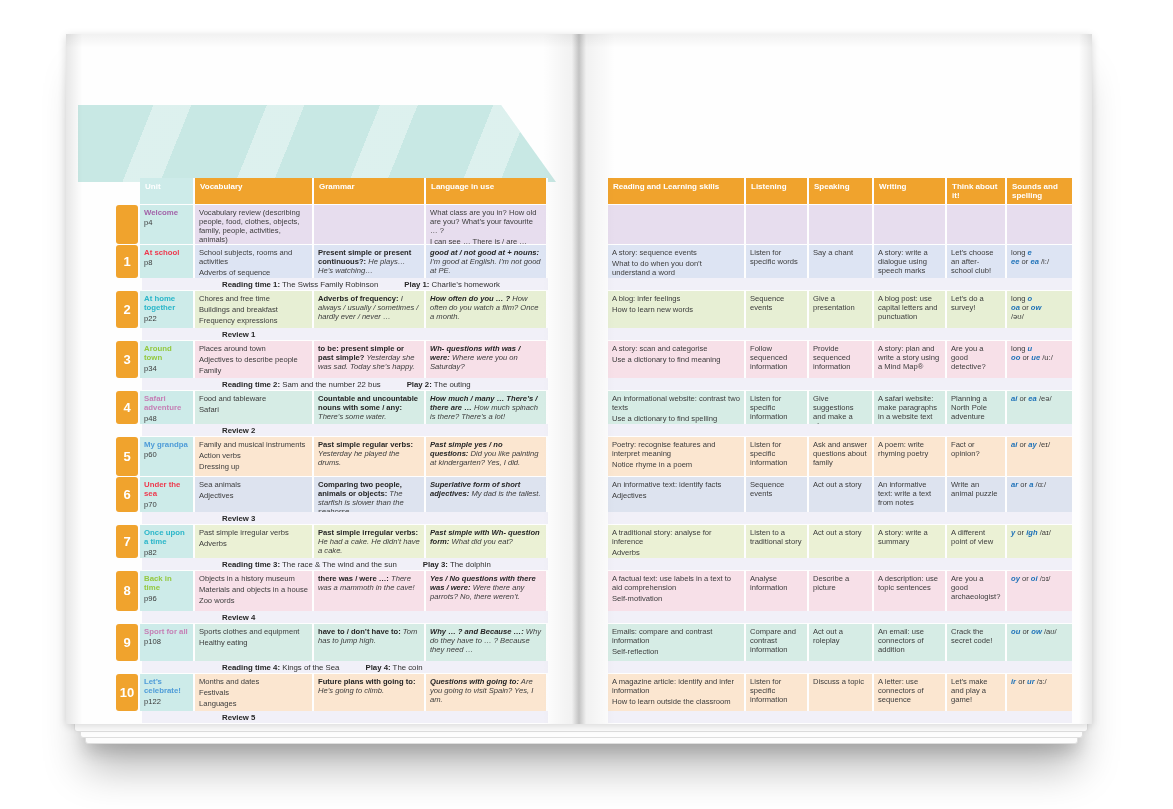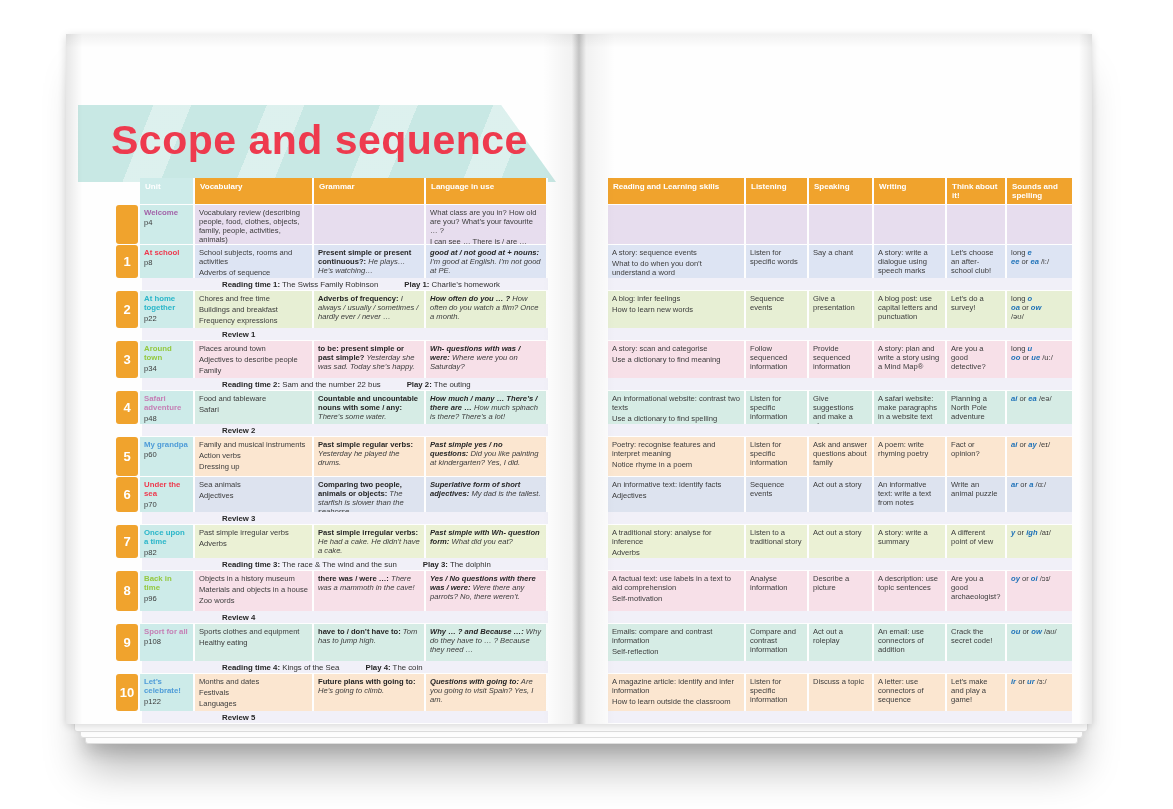--- a/index.html
+++ b/index.html
@@ -73,21 +73,20 @@
 <body>
 
 <div class="book">
   <div class="sheet s3"></div>
   <div class="sheet s2"></div>
   <div class="sheet s1"></div>
   <div class="pages">
 
     <div class="page">
       <div class="banner"></div>
-      <div class="title">Scope and sequence</div>
       <div class="tbl ltable">
         <div class="hrow">
           <div class="hspacer numcol"></div>
           <div class="hcell namecol">Unit</div>
           <div class="hcell vcol">Vocabulary</div>
           <div class="hcell gcol">Grammar</div>
           <div class="hcell lcol">Language in use</div>
         </div>
         <div id="ltable-body">
             <div class="trow" style="height: 40px;">

